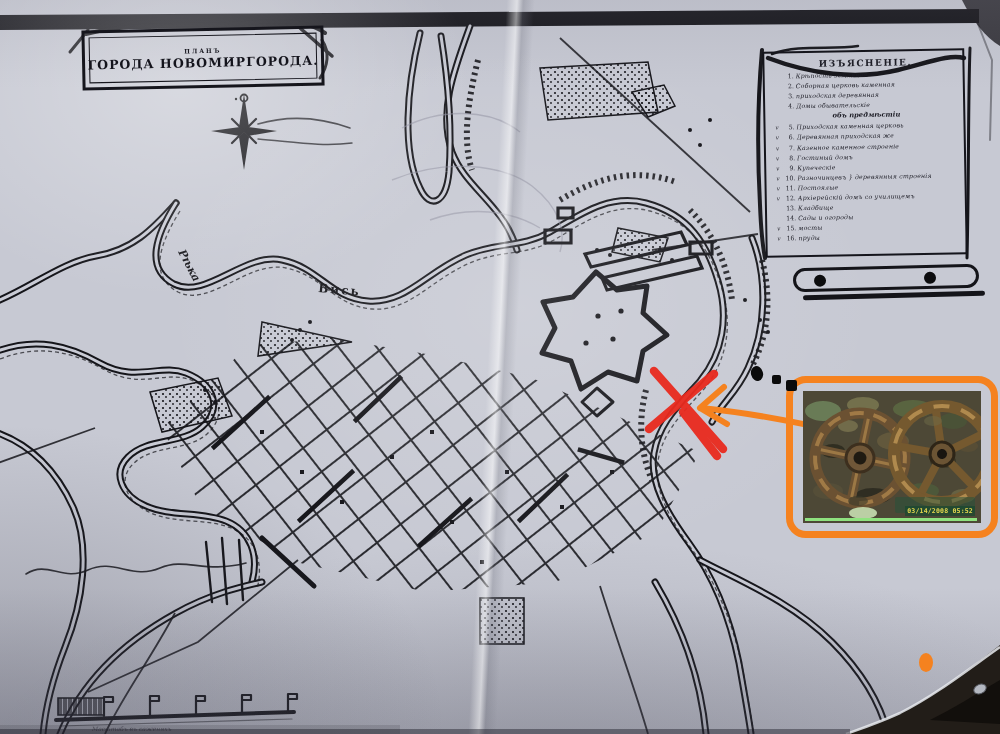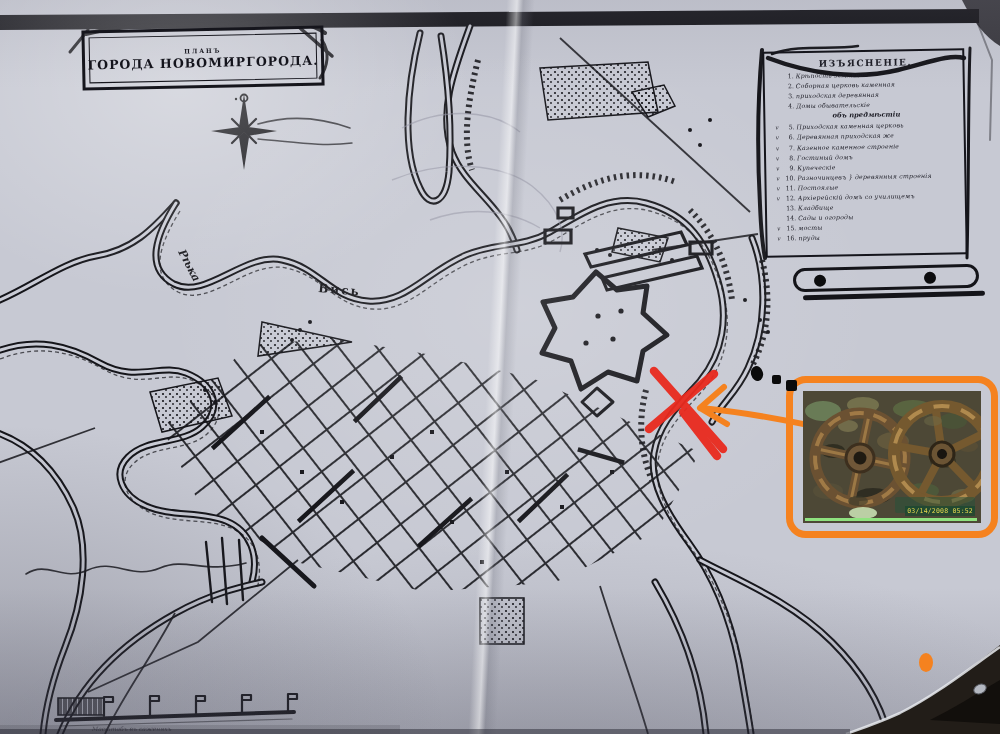--- a/index.html
+++ b/index.html
@@ -45,21 +45,21 @@
   .lnum{width:11px;text-align:right;font-size:6.2px;}
   .ltxt{font-size:6.2px;font-style:italic;letter-spacing:.2px;overflow:hidden;}
   .l-sub{text-align:center;font-size:6.8px;font-style:italic;font-weight:bold;line-height:11px;}
   #legendbar{position:absolute;left:793px;top:266px;width:186px;height:24px;z-index:3;
     border:3px solid #141419;border-radius:12px;box-sizing:border-box;transform:rotate(-1.5deg);}
   .bardot{position:absolute;top:4px;width:12px;height:12px;border-radius:50%;background:#0c0c0e;}
   #barline{position:absolute;left:803px;top:293px;width:182px;height:5px;background:#141419;
     border-radius:3px;z-index:3;transform:rotate(-1.5deg);}
   
   #photoframe{position:absolute;left:786px;top:376px;width:212px;height:162px;z-index:5;
-    border:7px solid #f5821f;border-radius:20px;box-sizing:border-box;}
+    border:7px solid #f5821f;border-radius:20px;box-sizing:border-box;font-weight:bold;}
   #photo{position:relative;margin:8px 10px;width:178px;height:132px;overflow:hidden;
     background:#4d4836;}
   #timestamp{position:absolute;right:6px;bottom:7px;z-index:2;font-family:"DejaVu Sans Mono",monospace;
     font-size:6.5px;color:#e8d84e;background:rgba(22,70,46,.65);padding:1px 2px;letter-spacing:.2px;}
   #greenline{position:absolute;left:2px;right:4px;bottom:2px;height:3px;background:#8fe27f;z-index:2;}
   
   .mark{position:absolute;z-index:6;}
   #dot1{left:751px;top:366px;width:12px;height:15px;background:#0b0b0b;border-radius:50%;transform:rotate(-15deg);}
   #dot2{left:772px;top:375px;width:9px;height:9px;background:#0b0b0b;border-radius:2px;}
   #dot3{left:786px;top:380px;width:11px;height:11px;background:#0b0b0b;border-radius:2px;}

